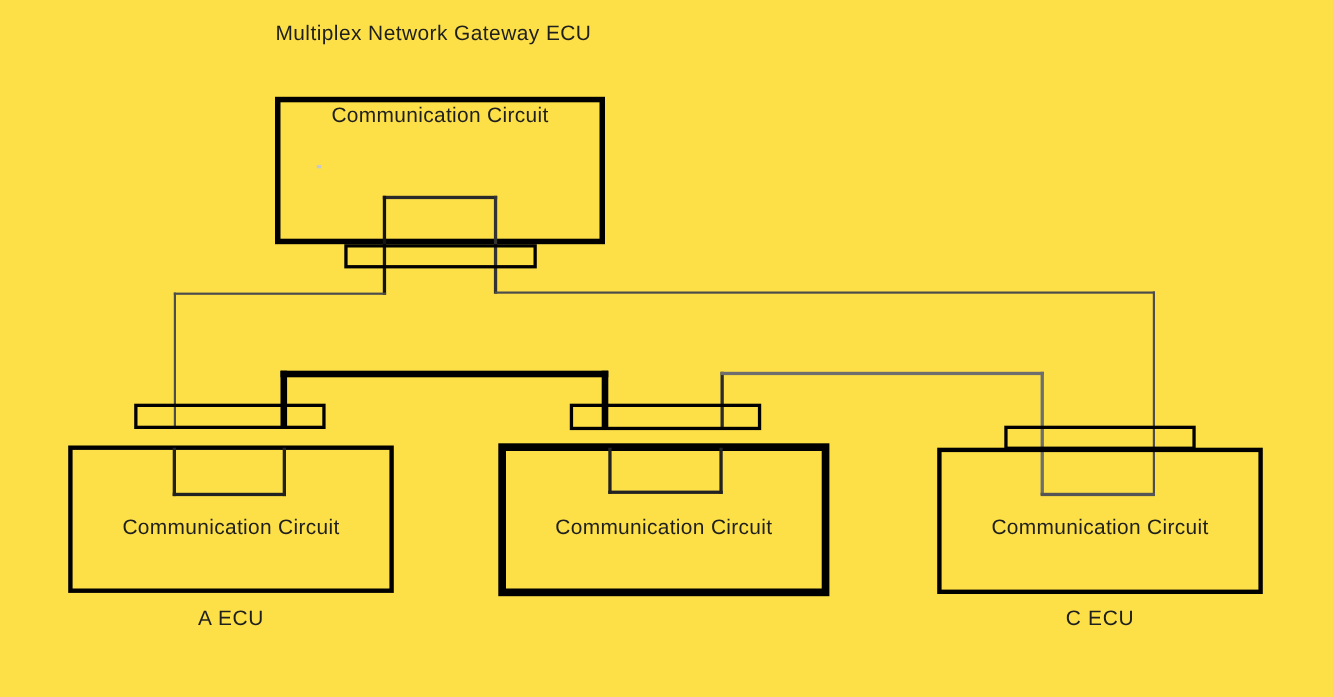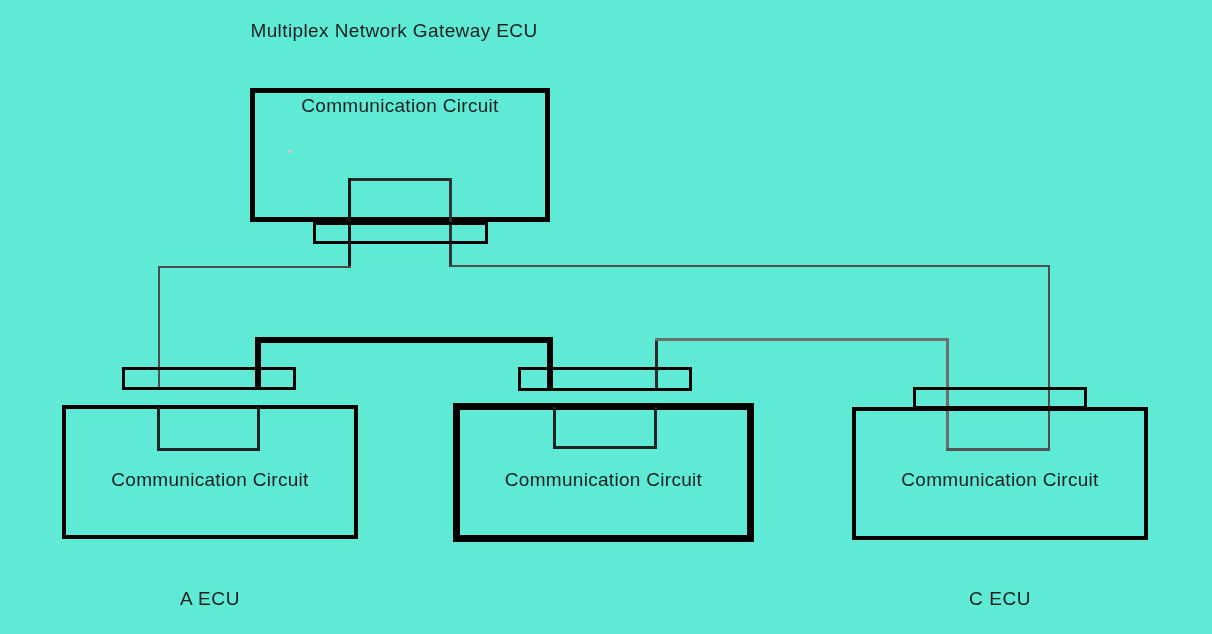--- a/index.html
+++ b/index.html
@@ -4,21 +4,21 @@
 <style>
   html, body {
     margin: 0;
     padding: 0;
     background: #ffffff;
   }
   #canvas {
     position: relative;
     width: 1212px;
     height: 634px;
-    background: #5eead4;
+    background: #fde047;
     font-family: "Liberation Sans", sans-serif;
     color: #1a1a1a;
     overflow: hidden;
   }
   .abs { position: absolute; box-sizing: border-box; }
 
   
   .diagram-title {
     left: 194px; top: 20px; width: 400px;
     text-align: center;
@@ -27,21 +27,20 @@
   }
   .circuit-label {
     text-align: center;
     font-size: 19px; letter-spacing: 0.3px;
     color: #1f1f1f;
   }
   .ecu-name {
     text-align: center;
     font-size: 19px; letter-spacing: 0.6px;
     color: #1f1f1f;
-    margin-top: 36px;
   }
 
   
   .gw-box   { left: 250px; top: 88px;  width: 300px; height: 134px; border: 5px solid #000; }
   .gw-label { left: 255px; top: 95px;  width: 290px; }
   .gw-dot   { left: 288px; top: 150px; width: 4px; height: 3px; background: #c9c9c9; }
 
   .gw-port-top   { left: 348px; top: 178px; width: 104px; height: 3px;  background: #2a2a2a; }
   .gw-port-left  { left: 348px; top: 178px; width: 3px;   height: 90px; background: #141414; }
   .gw-port-right { left: 449px; top: 178px; width: 3px;   height: 89px; background: #333333; }

